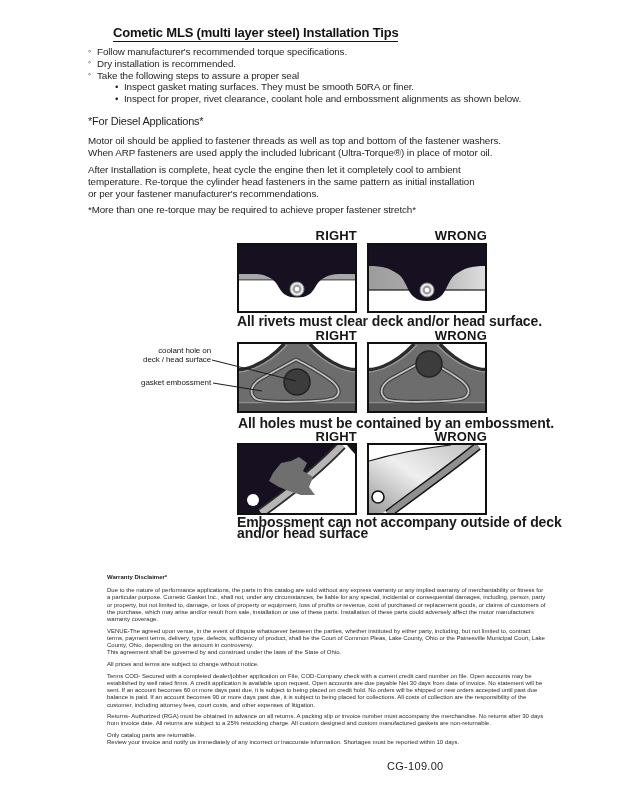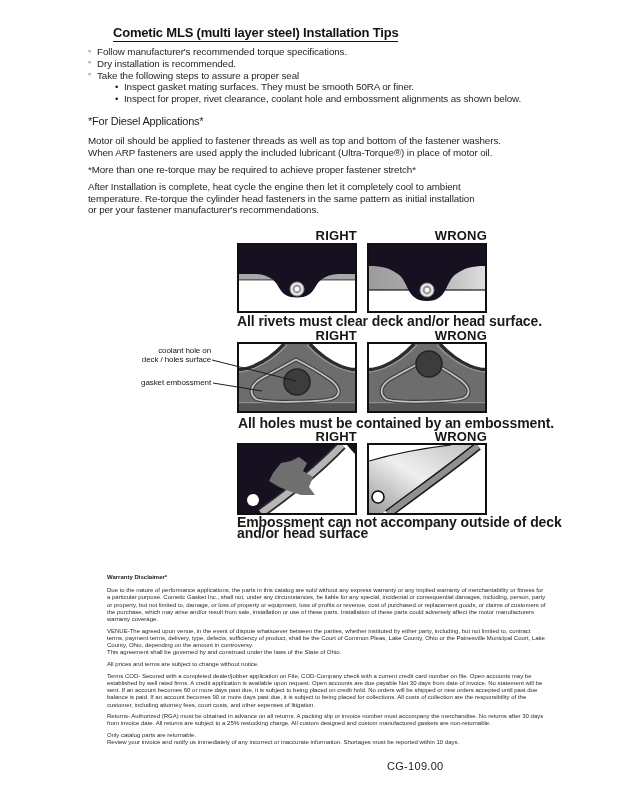--- a/index.html
+++ b/index.html
@@ -46,24 +46,24 @@
     <div class="bullet">Dry installation is recommended.</div>
     <div class="bullet">Take the following steps to assure a proper seal</div>
     <div class="sub">Inspect gasket mating surfaces.  They must be smooth 50RA or finer.</div>
     <div class="sub">Inspect for proper, rivet clearance, coolant hole and embossment alignments as shown below.</div>
   </div>
 
   <div class="abs diesel">
     <div class="h">*For Diesel Applications*</div>
     <p class="pre">Motor oil should be applied to fastener threads as well as top and bottom of the fastener washers.
 When ARP fasteners are used apply the included lubricant (Ultra-Torque®) in place of motor oil.</p>
-    <p class="pre">*More than one re-torque may be required to achieve proper fastener stretch*</p>
     <p class="pre">After Installation is complete, heat cycle the engine then let it completely cool to ambient
 temperature. Re-torque the cylinder head fasteners in the same pattern as initial installation
 or per your fastener manufacturer's recommendations.</p>
+    <p class="pre">*More than one re-torque may be required to achieve proper fastener stretch*</p>
   </div>
 
   <div class="abs dlabel" style="left:237px;top:228px;">RIGHT</div>
   <div class="abs dlabel" style="left:367px;top:228px;">WRONG</div>
 
   <div class="abs dbox" style="left:237px;top:243px;">
     <svg viewBox="0 0 116 66" width="116" height="66">
       <rect width="116" height="66" fill="#ffffff"></rect>
       <rect x="0" y="29" width="116" height="6" fill="#a8a8a8"></rect>
       <rect x="0" y="34.4" width="116" height="1" fill="#3a3a3a"></rect>
@@ -92,21 +92,21 @@
       <circle cx="58" cy="45" r="2.3" fill="#ffffff"></circle>
     </svg>
   </div>
 
   <div class="abs caption" style="left:237px;top:316px;">All rivets must clear deck and/or head surface.</div>
 
   <div class="abs dlabel" style="left:237px;top:328px;">RIGHT</div>
   <div class="abs dlabel" style="left:367px;top:328px;">WRONG</div>
 
   <div class="abs annot pre" style="left:91px;top:346px;">coolant hole on
-deck / holes surface</div>
+deck / head surface</div>
   <div class="abs annot" style="left:91px;top:378px;">gasket embossment</div>
 
   <div class="abs dbox" style="left:237px;top:342px;">
     <svg viewBox="0 0 116 67" width="116" height="67">
       <rect width="116" height="67" fill="#6d6d6d"></rect>
       <path d="M0,0 H45 C37,9 27,17 15,22 C10,24 5,25.5 0,25.5 Z" fill="#ffffff"></path>
       <path d="M45,0 C37,9 27,17 15,22 C10,24 5,25.5 0,25.5" stroke="#2c2c2c" stroke-width="3.5" fill="none"></path>
       <path d="M48,1 C39.5,10 29,18.5 16,24 C10.5,26 5,27.8 0,28" stroke="#989898" stroke-width="1.3" fill="none"></path>
       <path d="M116,0 H71 C79,9 89,17 101,22 C106,24 111,25.5 116,25.5 Z" fill="#ffffff"></path>
       <path d="M71,0 C79,9 89,17 101,22 C106,24 111,25.5 116,25.5" stroke="#2c2c2c" stroke-width="3.5" fill="none"></path>

